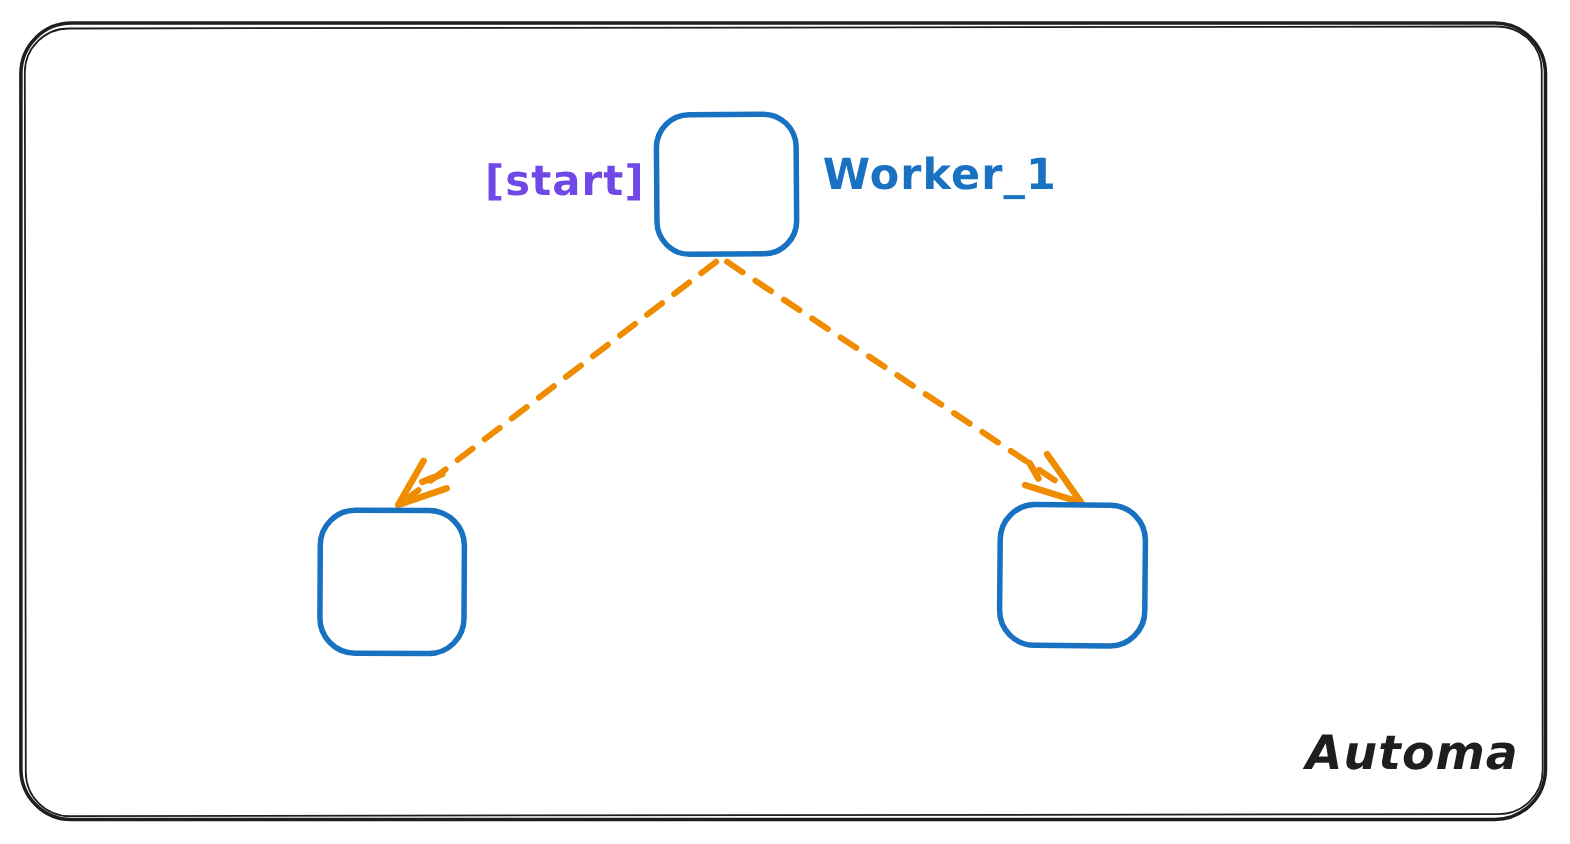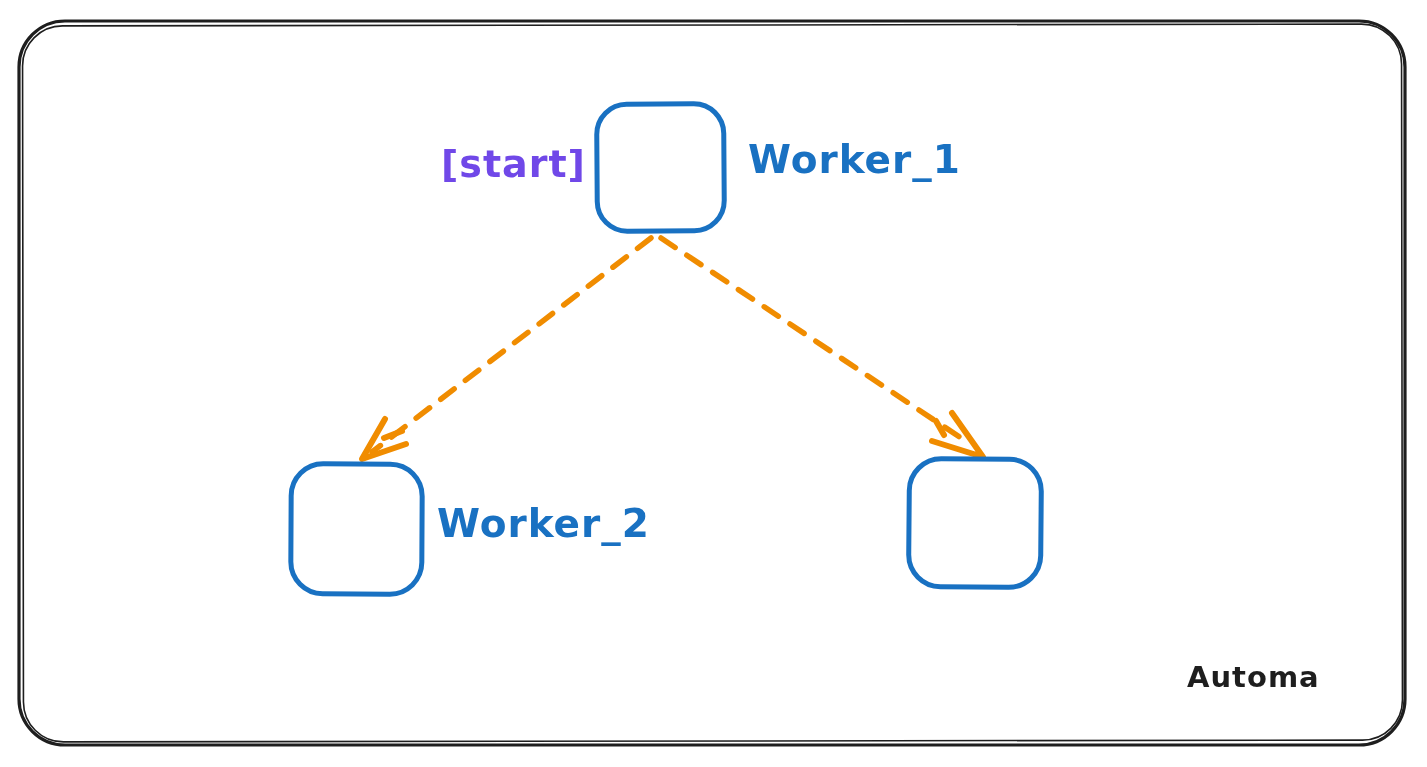--- a/index.html
+++ b/index.html
@@ -68,21 +68,22 @@
     font-size: 39px;
   }
   .start-label {
     color: var(--purple);
     font-size: 38px;
     width: 150px;
     text-align: right;
   }
   .watermark {
     color: var(--frame);
-    font-size: 29px;
+    font-size: 43px;
+    font-style: italic;
   }
 </style>
 </head>
 <body>
 
 <div class="stage">
 
   <svg class="scene" viewBox="0 0 1427 767">
 
     <g>
@@ -103,18 +104,17 @@
 
     <rect class="node-box" x="597" y="104" width="127" height="127" rx="30" ry="30" transform="rotate(-0.4 660 168)"></rect>
     <rect class="node-box" x="291" y="464" width="131" height="130" rx="32" ry="32" transform="rotate(0.3 356 529)"></rect>
     <rect class="node-box" x="909" y="459" width="132" height="128" rx="32" ry="32" transform="rotate(0.5 975 523)"></rect>
   </svg>
 
   <div class="label start-label" style="left:396px; top:142px;margin-left:40px;">[start]</div>
 
   <div class="label node-label" style="left:748px; top:137px;">Worker_1</div>
 
-  <div class="label node-label" style="left:437px; top:501px;">Worker_2</div>
 
 
   <div class="label watermark" style="left:1187px; top:660px;">Automa</div>
 
 </div>
 
 </body></html>

